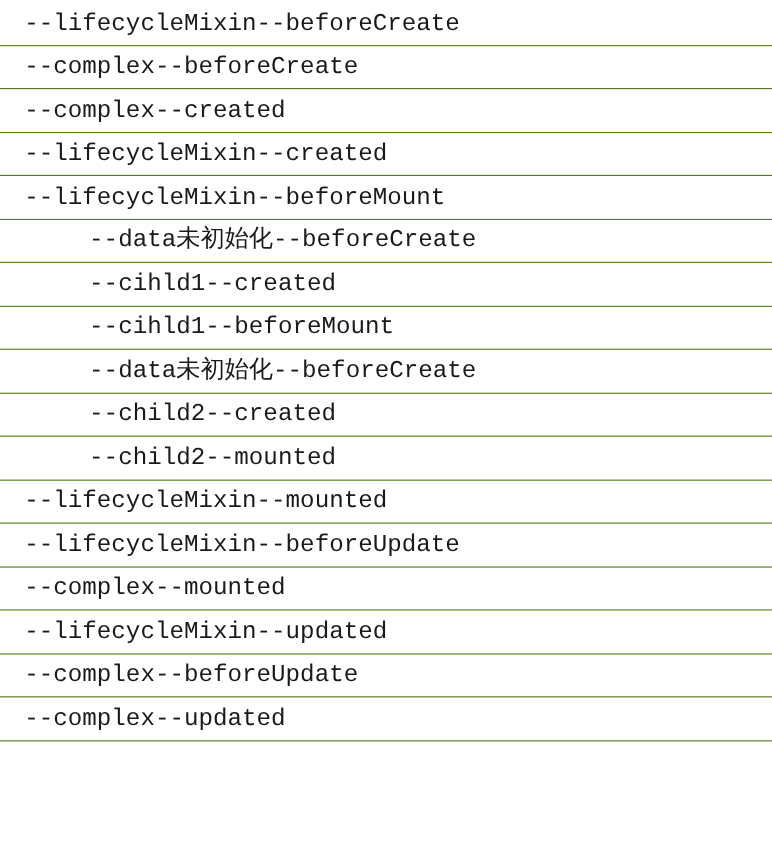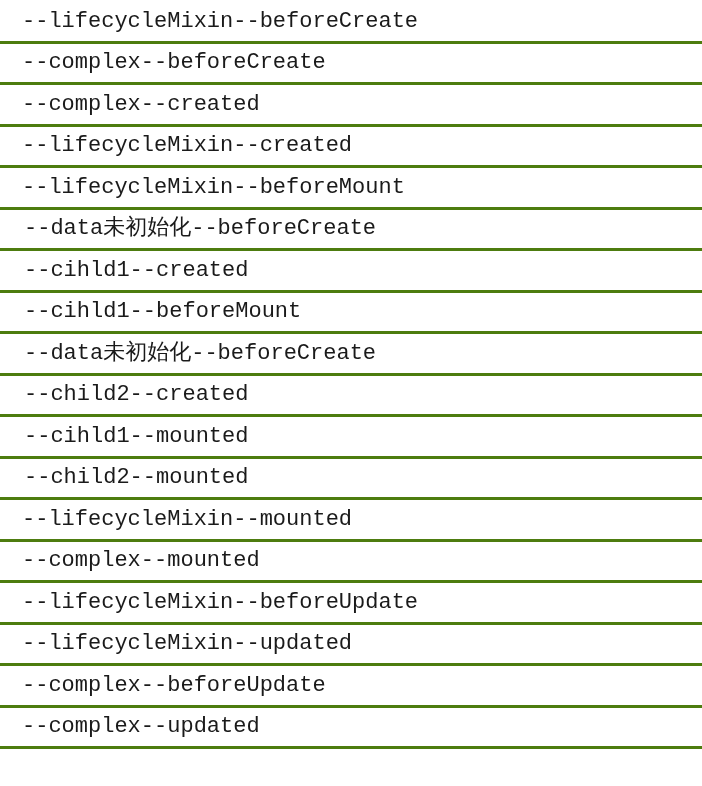--- a/index.html
+++ b/index.html
@@ -12,45 +12,44 @@
     font-size: 22px;
     color: #1a1a1a;
     overflow: hidden;
   }
   .log-container {
     display: flex;
     flex-direction: column;
     padding-top: 2px;
   }
   .log-row {
-    border-bottom: 3px solid #4d7c0f;
+    border-bottom: 1px solid #4d7c0f;
     padding: 5.5px 0 5.5px 22px;
     white-space: pre;
     letter-spacing: 0px;
     line-height: 1.25;
   }
   .indent-1 {
-    padding-left: 24px;
+    padding-left: 81px;
   }
 </style>
 </head>
 <body>
 
 <div class="log-container">
   <div class="log-row">--lifecycleMixin--beforeCreate</div>
   <div class="log-row">--complex--beforeCreate</div>
   <div class="log-row">--complex--created</div>
   <div class="log-row">--lifecycleMixin--created</div>
   <div class="log-row">--lifecycleMixin--beforeMount</div>
   <div class="log-row indent-1">--data未初始化--beforeCreate</div>
   <div class="log-row indent-1">--cihld1--created</div>
   <div class="log-row indent-1">--cihld1--beforeMount</div>
   <div class="log-row indent-1">--data未初始化--beforeCreate</div>
   <div class="log-row indent-1">--child2--created</div>
-  <div class="log-row indent-1">--cihld1--mounted</div>
   <div class="log-row indent-1">--child2--mounted</div>
   <div class="log-row">--lifecycleMixin--mounted</div>
+  <div class="log-row">--lifecycleMixin--beforeUpdate</div>
   <div class="log-row">--complex--mounted</div>
-  <div class="log-row">--lifecycleMixin--beforeUpdate</div>
   <div class="log-row">--lifecycleMixin--updated</div>
   <div class="log-row">--complex--beforeUpdate</div>
   <div class="log-row">--complex--updated</div>
 </div>
 
 </body></html>

